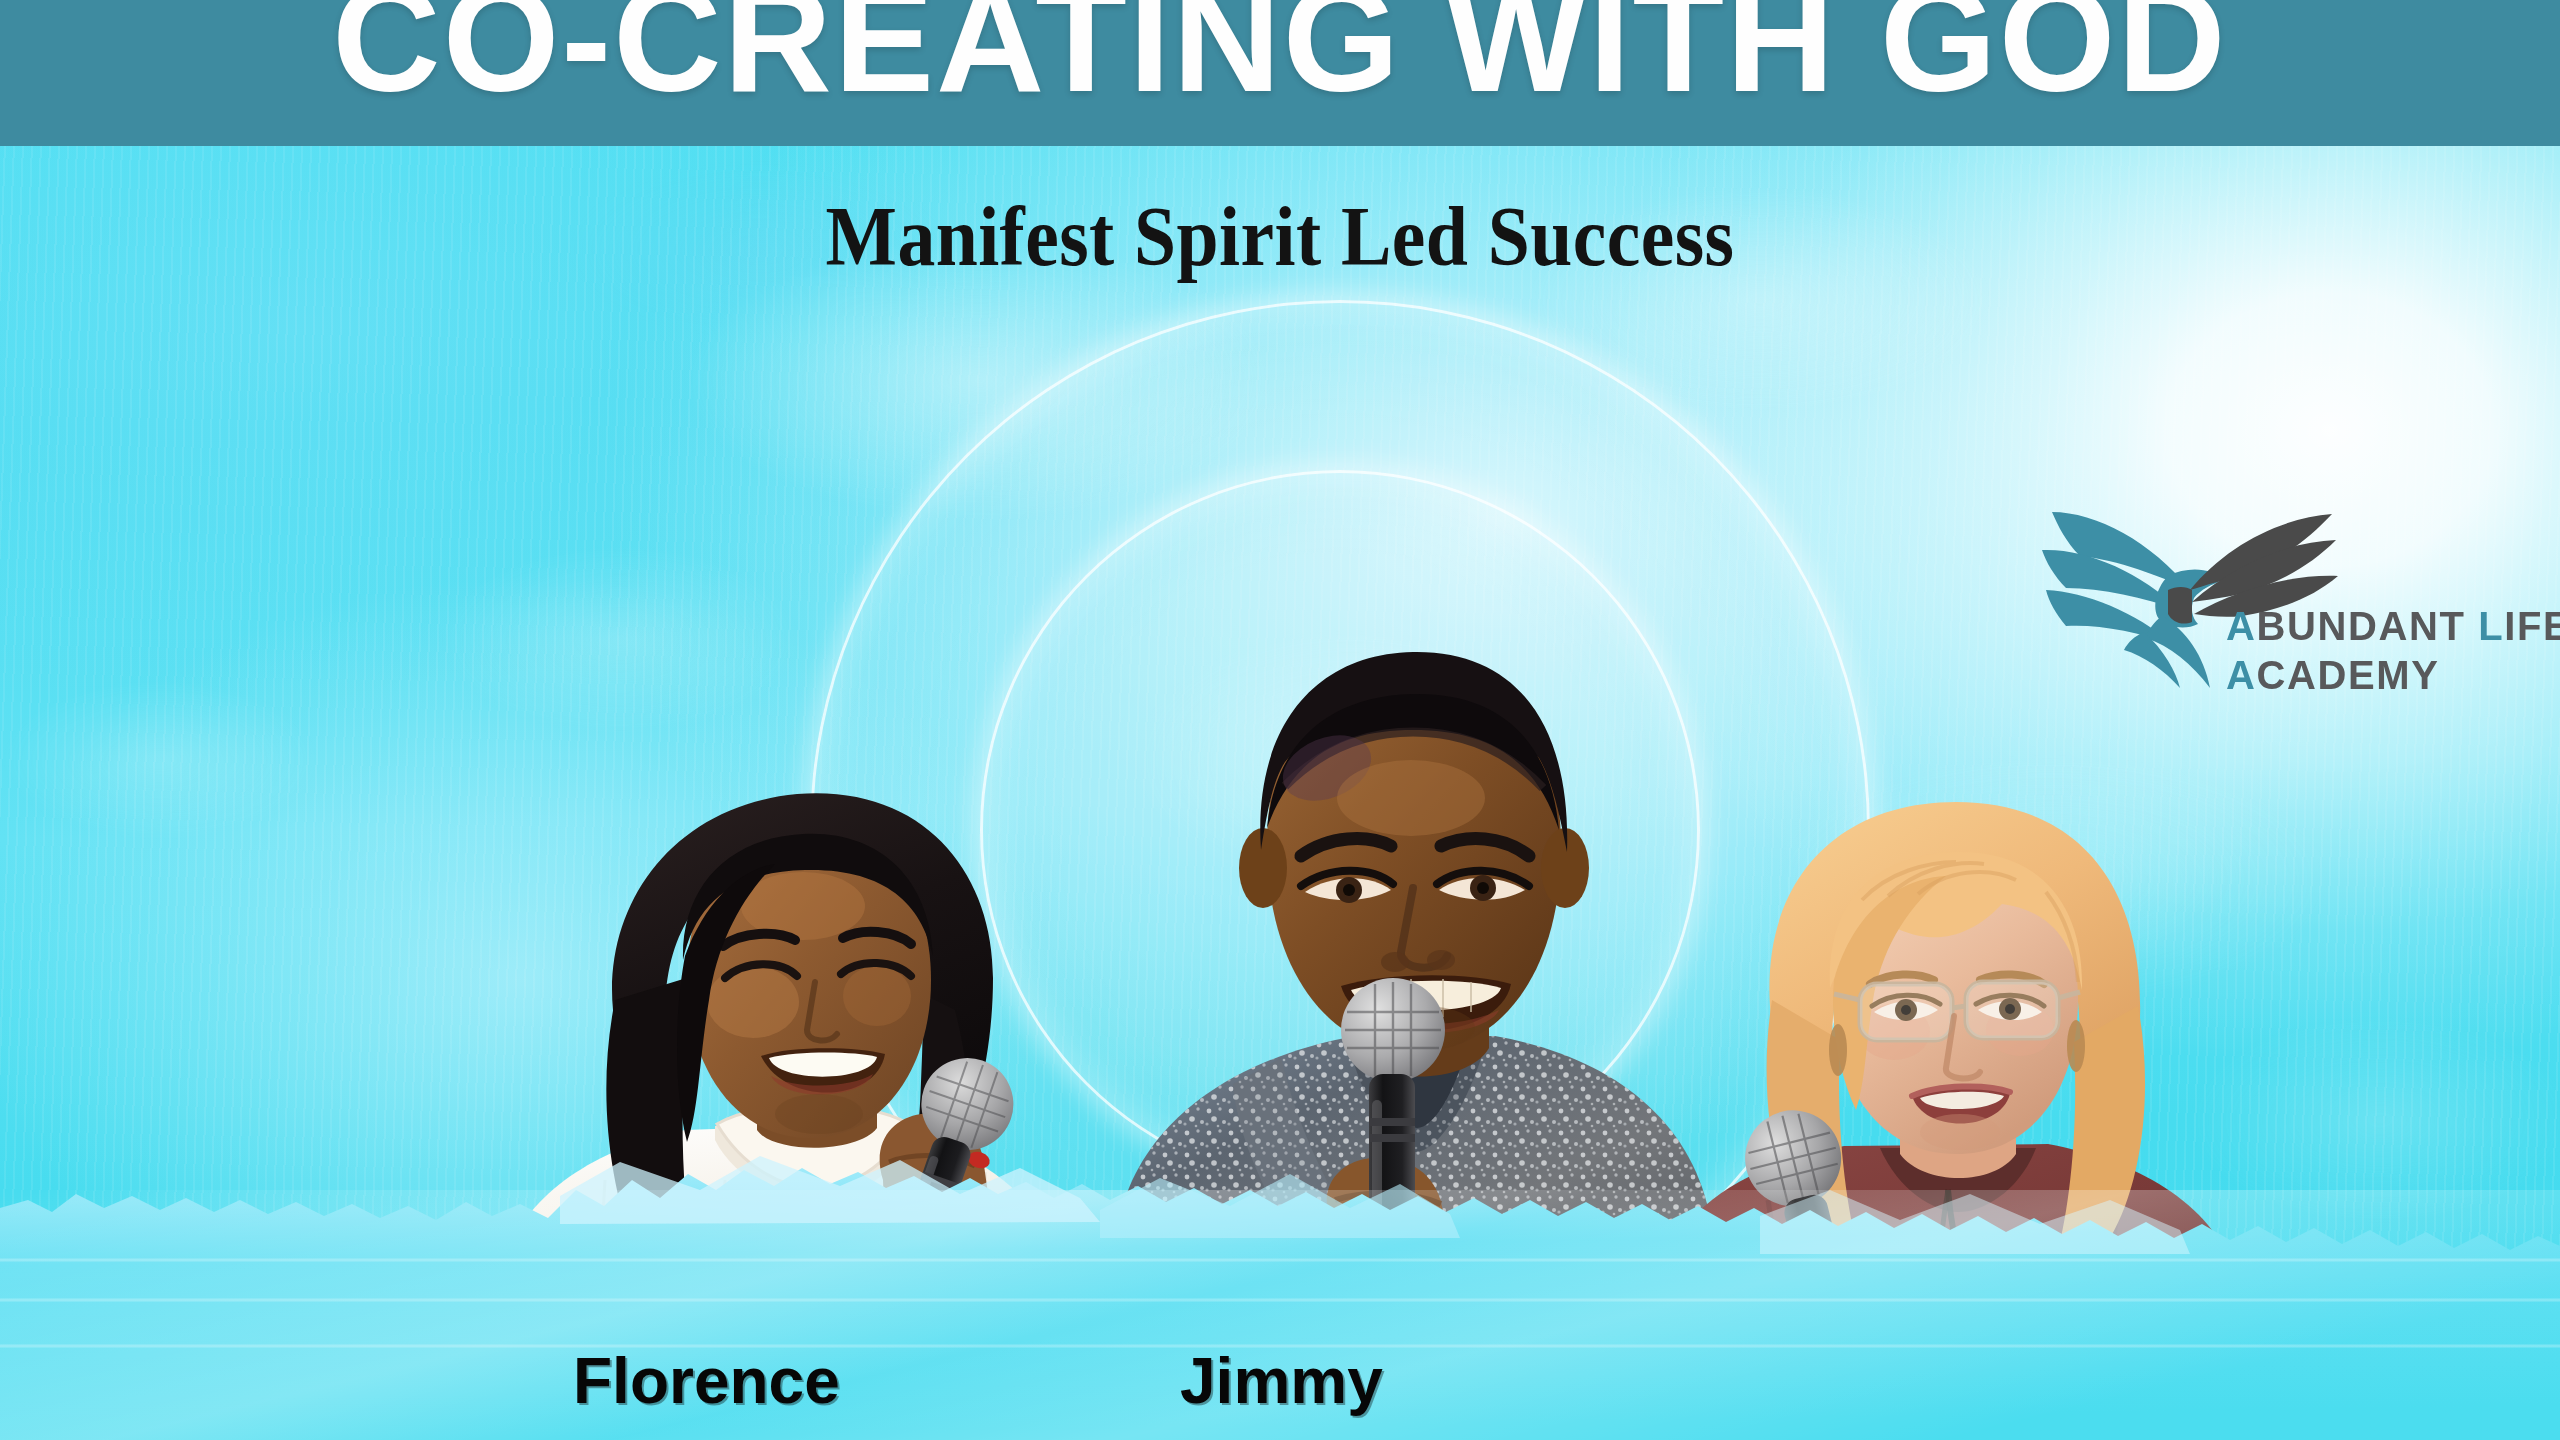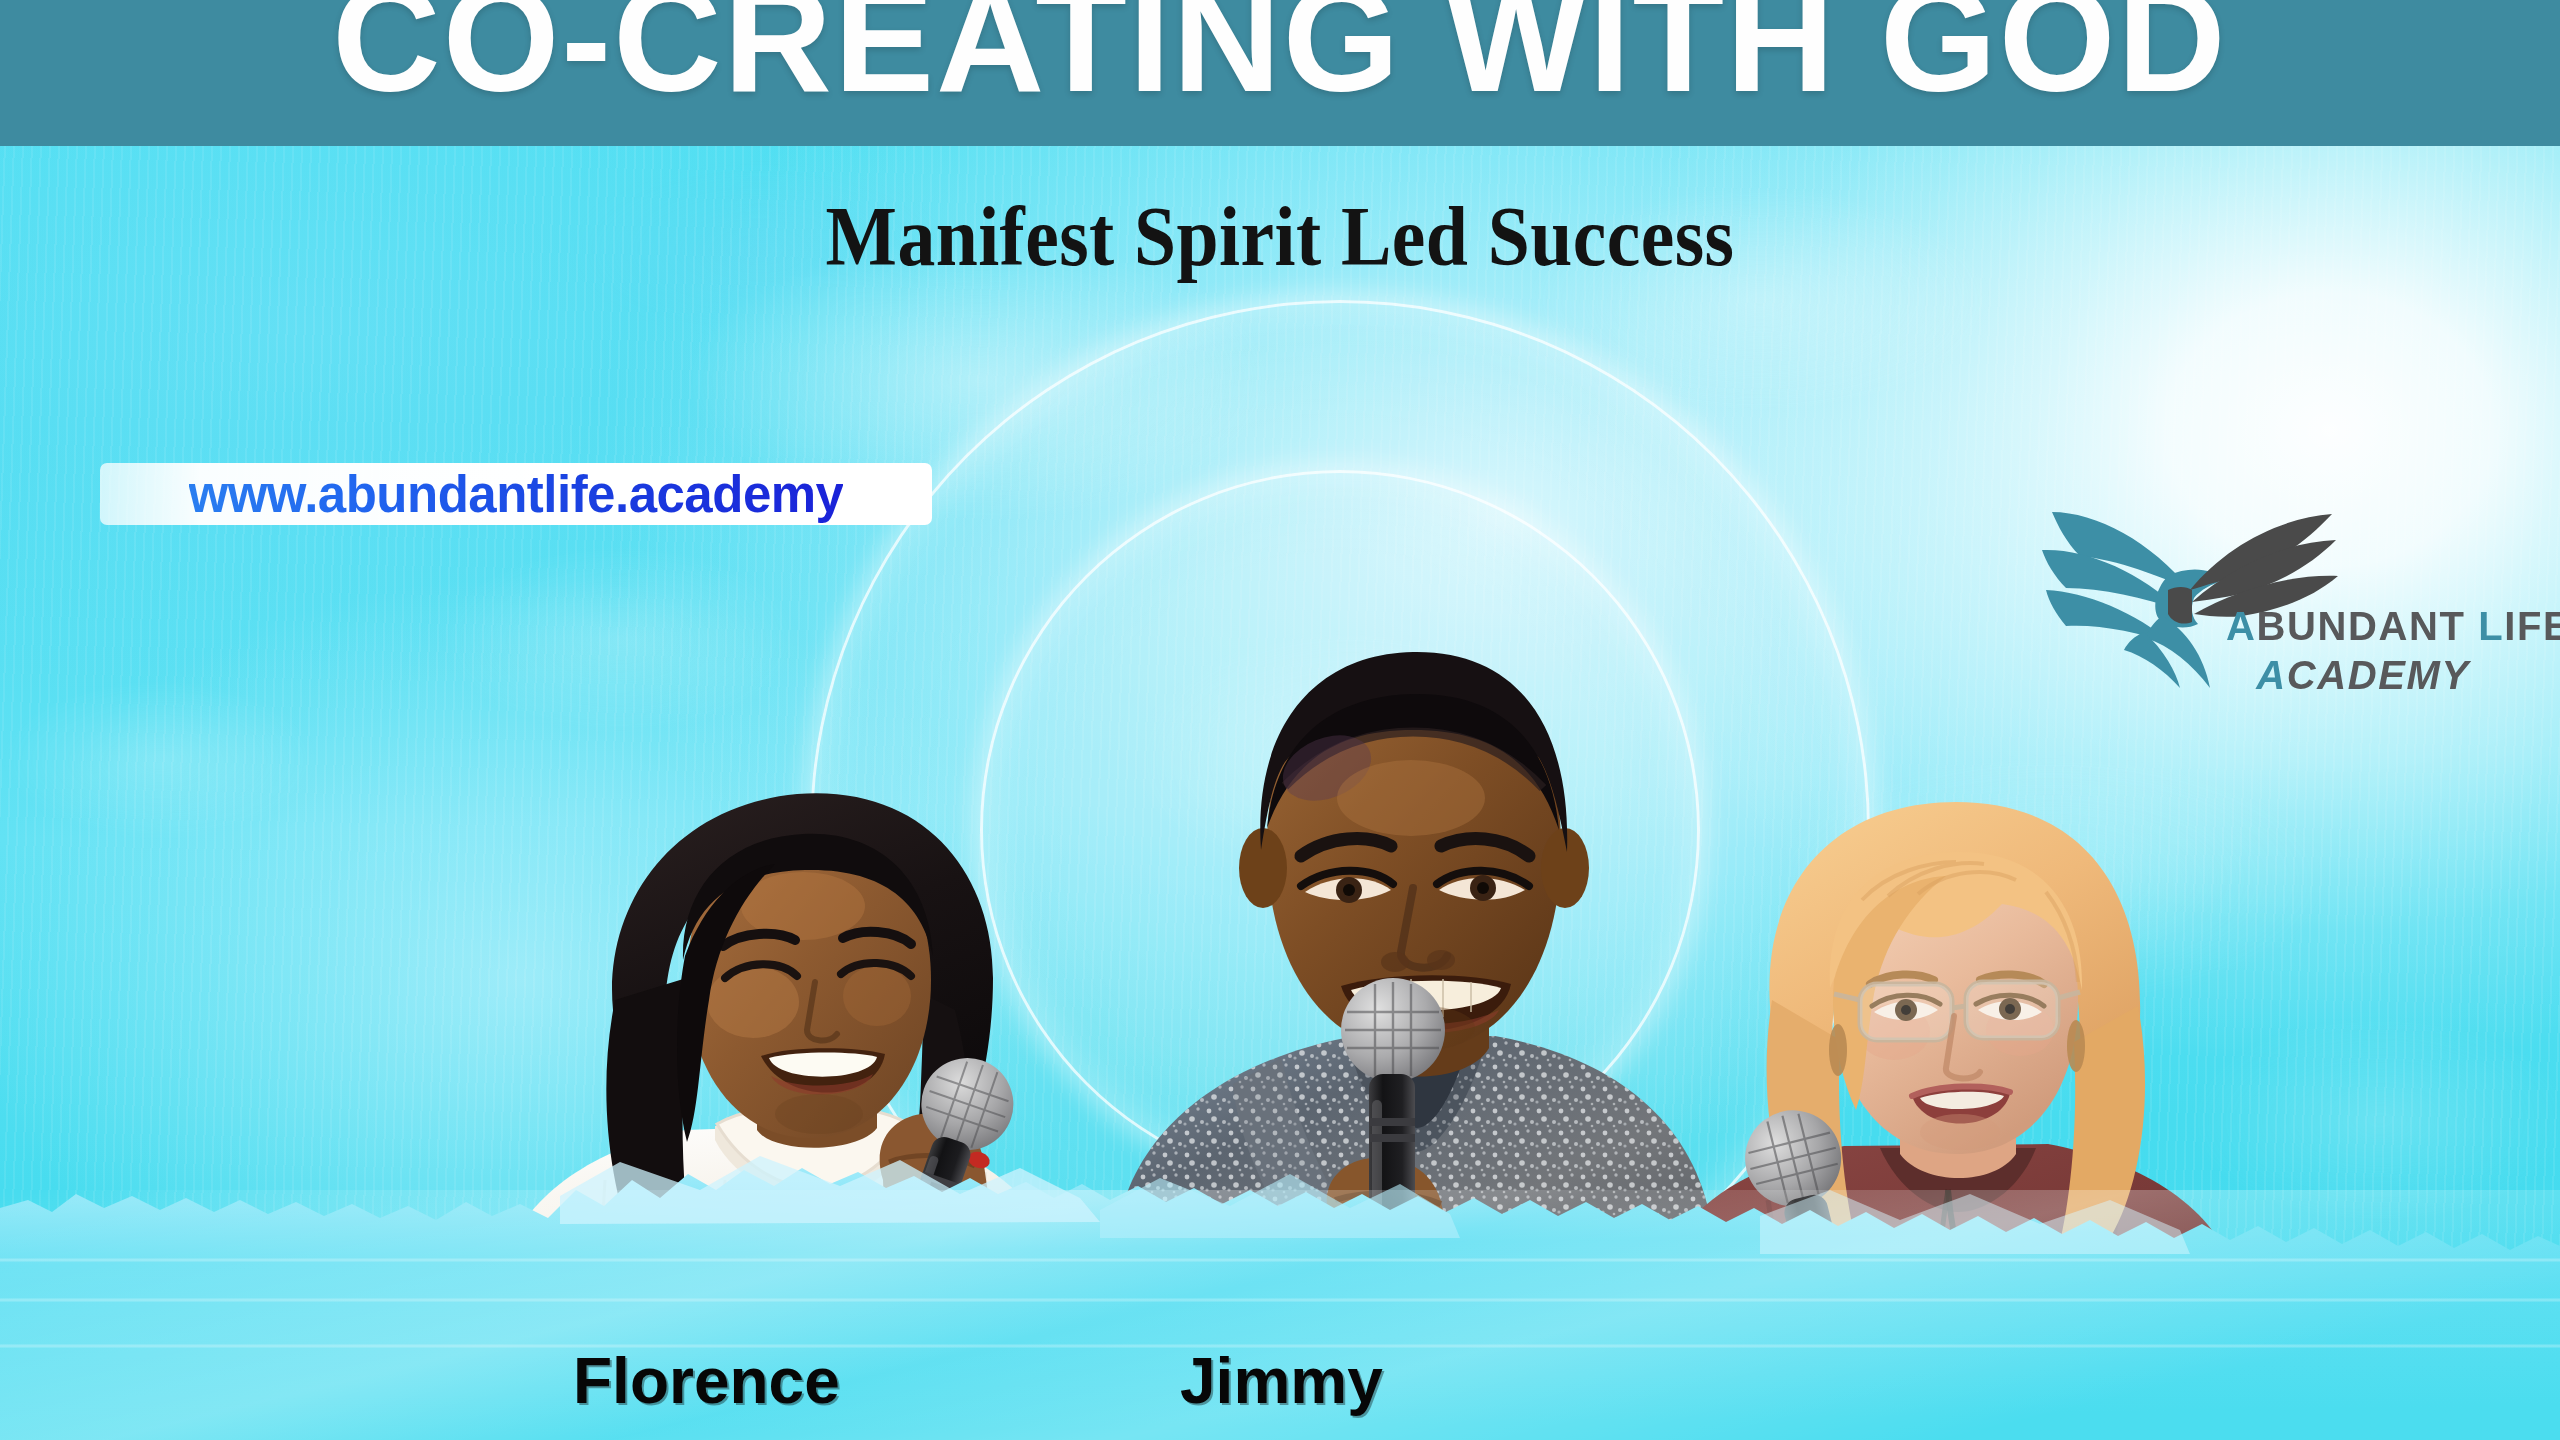--- a/index.html
+++ b/index.html
@@ -117,21 +117,21 @@
     position:absolute;left:2040px;top:498px;width:470px;height:190px;z-index:9;
   }
   .logo-bird{position:absolute;left:0;top:0;width:300px;height:190px;}
   .logo-wordmark{
     position:absolute;left:186px;top:104px;width:290px;
     font-family:"Liberation Sans", sans-serif;
     font-weight:bold;font-size:40px;letter-spacing:1.6px;
     line-height:1.22;
   }
   .logo-line{white-space:nowrap;}
-  .logo-line.l2{text-align:center;padding-right:16px;font-style:italic;}
+  .logo-line.l2{text-align:left;padding-right:16px;}
   .tealchar{color:#3d8fa6;}
   .graychar{color:#58595b;}
 
   
   .people{position:absolute;left:0;top:600px;width:2560px;height:740px;z-index:6;}
   .person{position:absolute;}
 
   
   #p-florence{left:485px;top:110px;width:630px;height:640px;}
   
@@ -568,23 +568,20 @@
     <div class="name" id="name-1">Jimmy</div>
     <div class="name" id="name-0">Florence</div>
   </div>
 
   <div class="banner">
     <div class="banner-title">CO-CREATING WITH GOD</div>
   </div>
 
   <div class="subtitle">Manifest Spirit Led Success</div>
 
-  <div class="url-badge">
-    <span class="url-text">www.abundantlife.academy</span>
-  </div>
 
   <div class="logo">
     <svg class="logo-bird" viewBox="0 0 300 190" xmlns="http://www.w3.org/2000/svg">
 
       <path d="M12 14 C56 14 112 44 150 92 C120 78 78 62 40 58 C26 44 18 28 12 14 Z" fill="#3d8fa6"></path>
       <path d="M2 52 C46 50 100 74 140 112 C104 100 62 90 26 90 C14 78 6 64 2 52 Z" fill="#3d8fa6"></path>
       <path d="M6 92 C46 94 96 114 132 146 C98 134 58 126 26 128 C16 116 9 104 6 92 Z" fill="#3d8fa6"></path>
 
       <path d="M128 78 C148 68 172 70 184 82 C172 86 160 92 154 100 C150 110 152 120 158 126
                C146 132 130 130 120 122 C112 114 114 92 128 78 Z" fill="#3d8fa6"></path>

